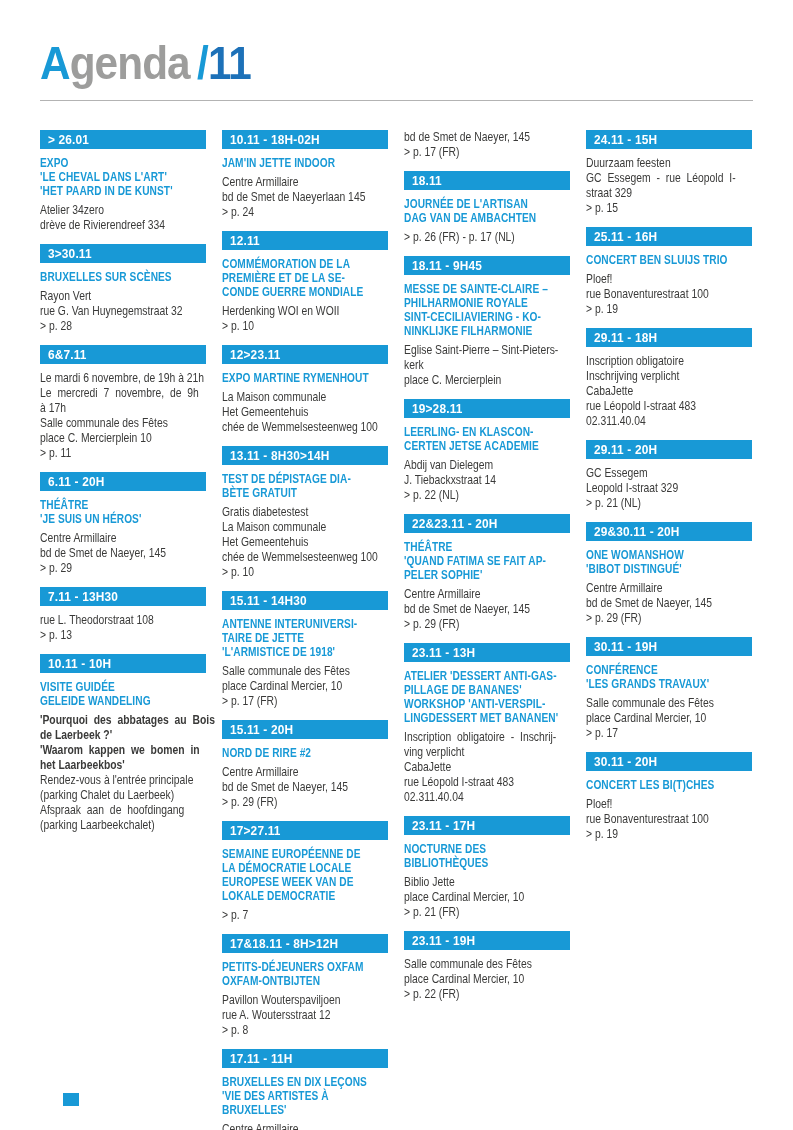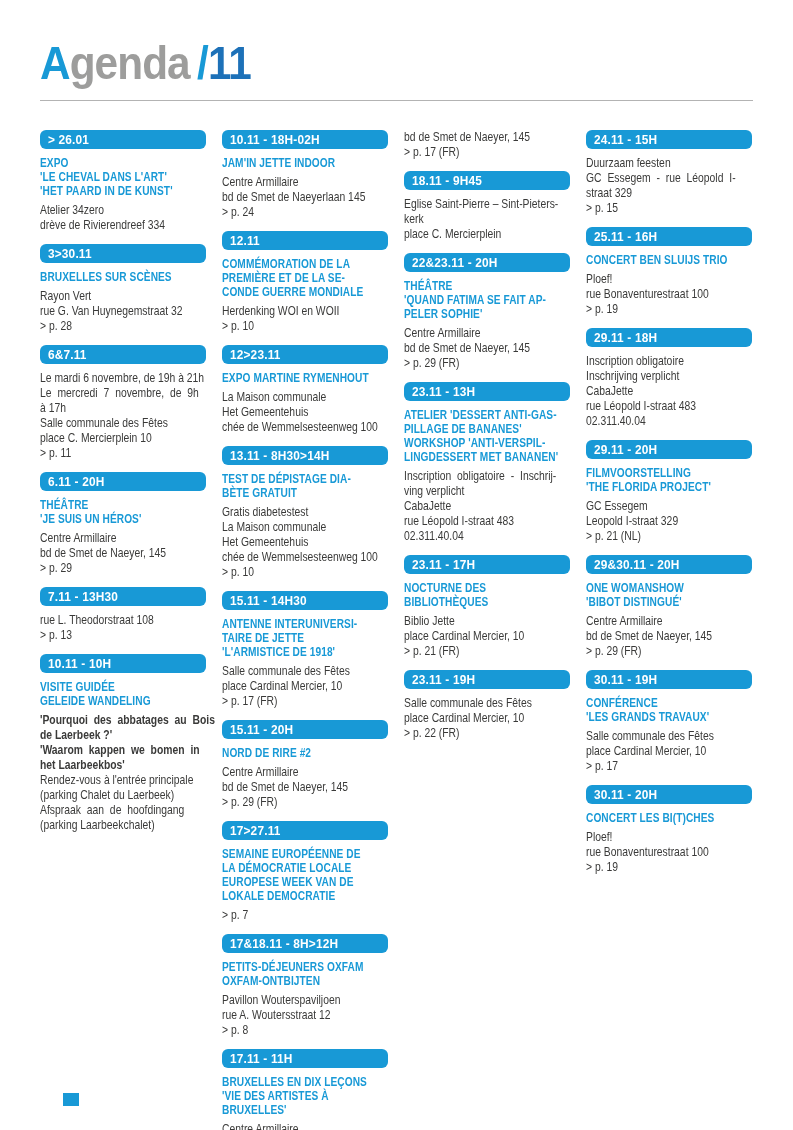--- a/index.html
+++ b/index.html
@@ -22,21 +22,21 @@
     background:#b3b3b3;
   }
   .columns{
     position:absolute;left:40px;top:130px;
     display:flex;gap:16px;align-items:flex-start;
   }
   .col{width:166px;flex:0 0 166px;}
   .event{margin-bottom:11px;}
   .datebar{
     height:19px;background:#1899d6;margin-bottom:7px;
-    overflow:visible;white-space:nowrap;border-radius:6px;
+    overflow:visible;white-space:nowrap;
   }
   .datebar .dtxt{
     display:inline-block;color:#ffffff;font-weight:bold;font-size:13.5px;
     line-height:19px;padding-left:9px;letter-spacing:0.2px;
     transform:scaleX(0.88);transform-origin:0 50%;
   }
   .etitle{margin-bottom:5px;}
   .tline{
     color:#1899d6;font-weight:bold;font-size:13px;line-height:14px;
     white-space:nowrap;transform:scaleX(0.78);transform-origin:0 0;
@@ -211,24 +211,48 @@
         </div>
         <div class="bline">Centre Armillaire</div>
       </div>
     </div>
     <div class="col">
       <div class="event">
         <div class="bline">bd de Smet de Naeyer, 145</div>
         <div class="bline">&gt; p. 17 (FR)</div>
       </div>
       <div class="event">
+        <div class="datebar"><span class="dtxt">18.11</span></div>
+        <div class="etitle">
+          <div class="tline">JOURNÉE DE L'ARTISAN</div>
+          <div class="tline">DAG VAN DE AMBACHTEN</div>
+        </div>
+        <div class="bline">&gt; p. 26 (FR) - p. 17 (NL)</div>
+      </div>
+      <div class="event">
         <div class="datebar"><span class="dtxt">18.11 - 9H45</span></div>
+        <div class="etitle">
+          <div class="tline">MESSE DE SAINTE-CLAIRE –</div>
+          <div class="tline">PHILHARMONIE ROYALE</div>
+          <div class="tline">SINT-CECILIAVIERING - KO-</div>
+          <div class="tline">NINKLIJKE FILHARMONIE</div>
+        </div>
         <div class="bline">Eglise Saint-Pierre – Sint-Pieters-</div>
         <div class="bline">kerk</div>
         <div class="bline">place C. Mercierplein</div>
+      </div>
+      <div class="event">
+        <div class="datebar"><span class="dtxt">19&gt;28.11</span></div>
+        <div class="etitle">
+          <div class="tline">LEERLING- EN KLASCON-</div>
+          <div class="tline">CERTEN JETSE ACADEMIE</div>
+        </div>
+        <div class="bline">Abdij van Dielegem</div>
+        <div class="bline">J. Tiebackxstraat 14</div>
+        <div class="bline">&gt; p. 22 (NL)</div>
       </div>
       <div class="event">
         <div class="datebar"><span class="dtxt">22&amp;23.11 - 20H</span></div>
         <div class="etitle">
           <div class="tline">THÉÂTRE</div>
           <div class="tline">'QUAND FATIMA SE FAIT AP-</div>
           <div class="tline">PELER SOPHIE'</div>
         </div>
         <div class="bline">Centre Armillaire</div>
         <div class="bline">bd de Smet de Naeyer, 145</div>
@@ -285,24 +309,20 @@
       <div class="event">
         <div class="datebar"><span class="dtxt">29.11 - 18H</span></div>
         <div class="bline">Inscription obligatoire</div>
         <div class="bline">Inschrijving verplicht</div>
         <div class="bline">CabaJette</div>
         <div class="bline">rue Léopold I-straat 483</div>
         <div class="bline">02.311.40.04</div>
       </div>
       <div class="event">
         <div class="datebar"><span class="dtxt">29.11 - 20H</span></div>
-        <div class="etitle">
-          <div class="tline">FILMVOORSTELLING</div>
-          <div class="tline">'THE FLORIDA PROJECT'</div>
-        </div>
         <div class="bline">GC Essegem</div>
         <div class="bline">Leopold I-straat 329</div>
         <div class="bline">&gt; p. 21 (NL)</div>
       </div>
       <div class="event">
         <div class="datebar"><span class="dtxt">29&amp;30.11 - 20H</span></div>
         <div class="etitle">
           <div class="tline">ONE WOMANSHOW</div>
           <div class="tline">'BIBOT DISTINGUÉ'</div>
         </div>

